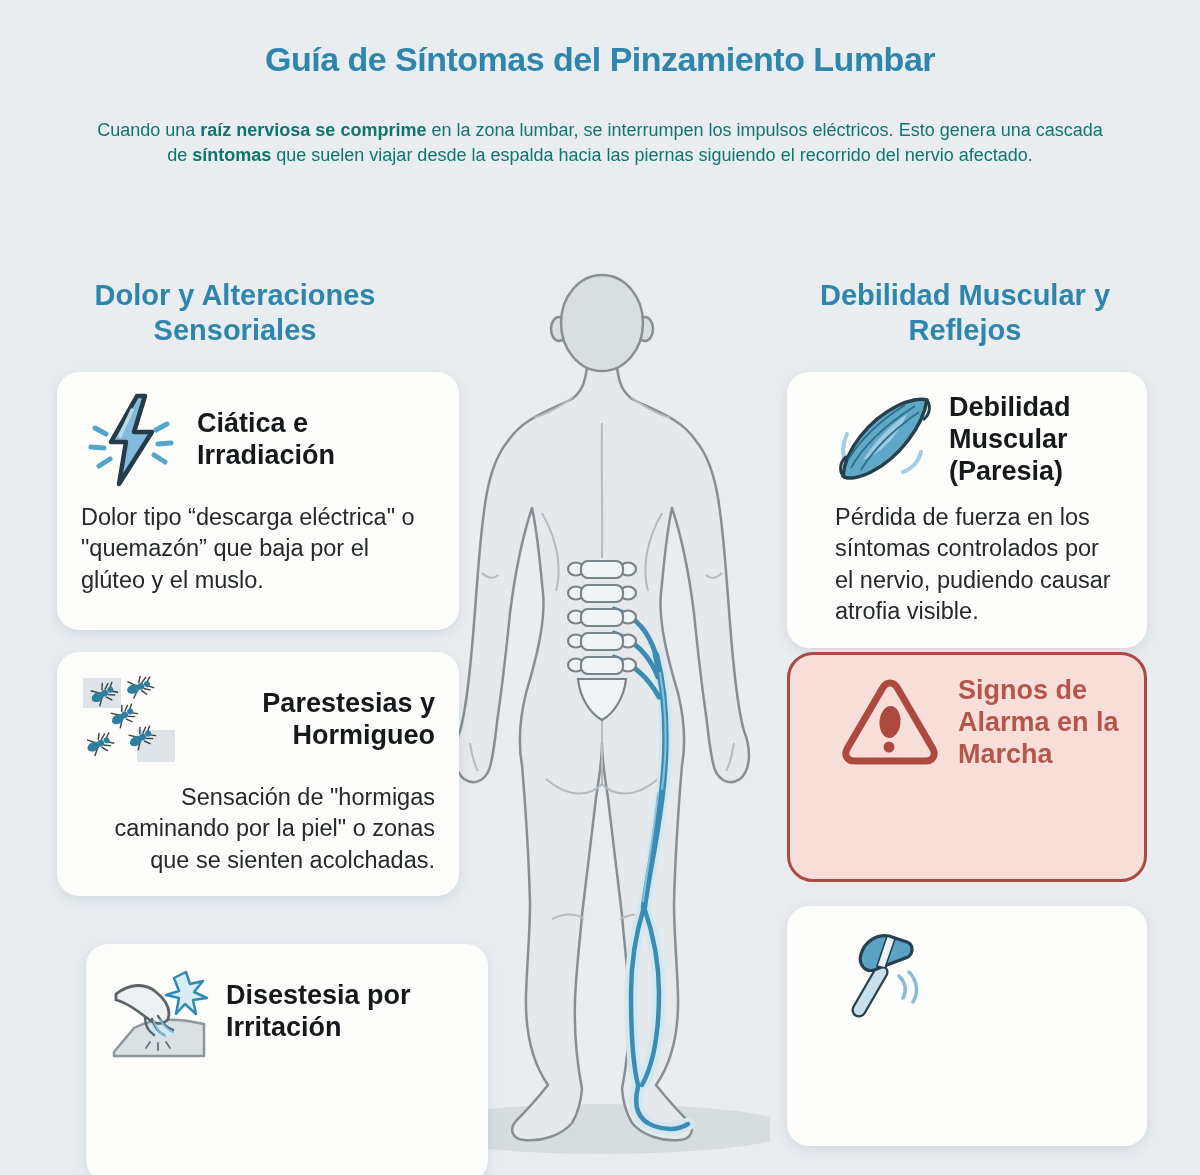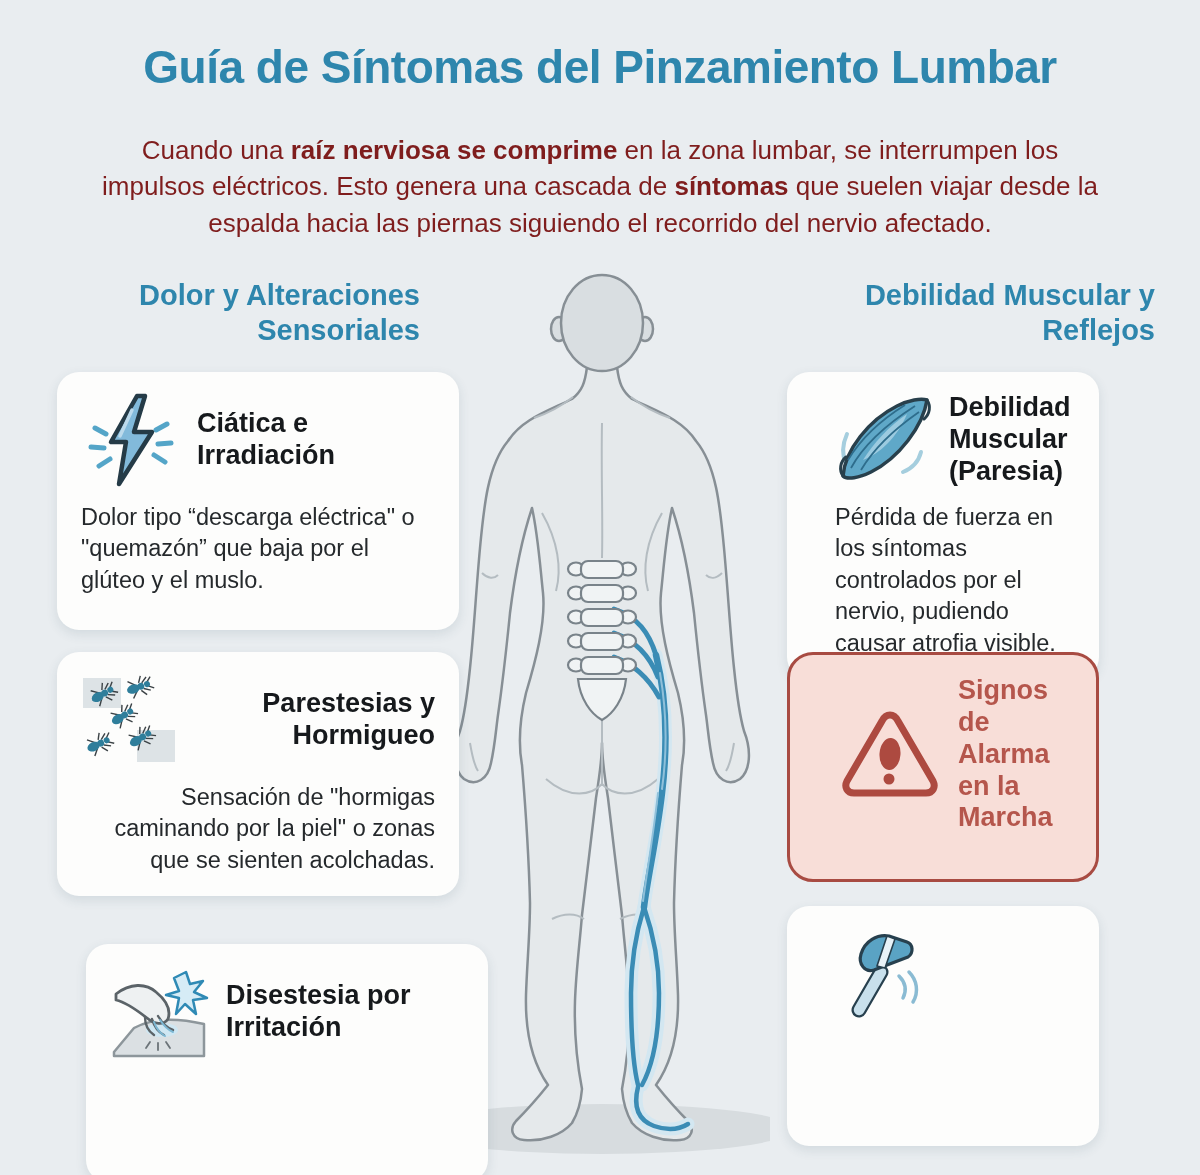--- a/index.html
+++ b/index.html
@@ -1,30 +1,30 @@
 <!DOCTYPE html>
 <html><head>
 <meta charset="utf-8">
 <style>
   html,body{margin:0;padding:0;}
   body{font-family:"Liberation Sans",sans-serif;background:#dfe5e9;}
   .canvas{position:relative;width:1200px;height:1175px;background:#e9edf0;overflow:hidden;margin:0 auto;}
   .page-title{position:absolute;left:0;top:40px;width:1200px;text-align:center;
-    font-size:46px;font-weight:700;color:#2e86ad;letter-spacing:-0.5px;margin:0;}
-  .intro{position:absolute;left:90px;top:132px;width:1020px;text-align:center;
-    font-size:26px;line-height:1.4;color:#7f1d1d;margin:0;}
+    font-size:34px;font-weight:700;color:#2e86ad;letter-spacing:-0.5px;margin:0;}
+  .intro{position:absolute;left:90px;top:118px;width:1020px;text-align:center;
+    font-size:18px;line-height:1.4;color:#0f766e;margin:0;}
   .intro b{font-weight:700;}
-  .col-header{position:absolute;text-align:right;font-size:29px;font-weight:700;
+  .col-header{position:absolute;text-align:center;font-size:29px;font-weight:700;
     color:#2e86ad;line-height:1.22;margin:0;}
   .col-header.left{left:50px;top:278px;width:370px;}
   .col-header.right{left:775px;top:278px;width:380px;}
   .card{position:absolute;background:#fdfdfc;border-radius:22px;
     box-shadow:0 4px 12px rgba(45,70,90,.12);padding:20px 24px;box-sizing:border-box;}
   .card.left-col{left:57px;width:402px;}
-  .card.right-col{left:787px;width:312px;padding-left:48px;}
+  .card.right-col{left:787px;width:360px;padding-left:48px;}
   .card-head{display:flex;align-items:center;gap:16px;}
   .card-icon{flex:0 0 auto;line-height:0;}
   .card-title{font-size:27px;font-weight:700;color:#16191c;line-height:1.18;margin:0;}
   .card-body{font-size:23.5px;color:#25292c;line-height:1.34;margin:14px 0 0 0;}
   .card.alarm{background:#f8ded8;border:3.5px solid #a84b42;border-radius:26px;
     box-shadow:none;}
   .card.alarm .card-title{color:#b5564c;}
   .body-illustration{position:absolute;left:430px;top:273px;width:340px;height:902px;}
 </style>
 </head>

